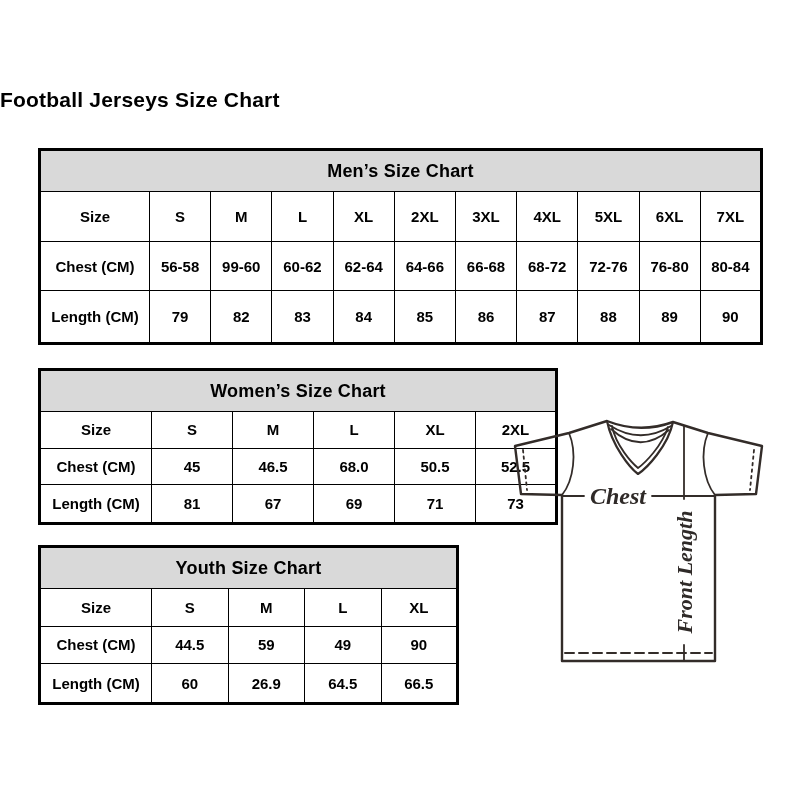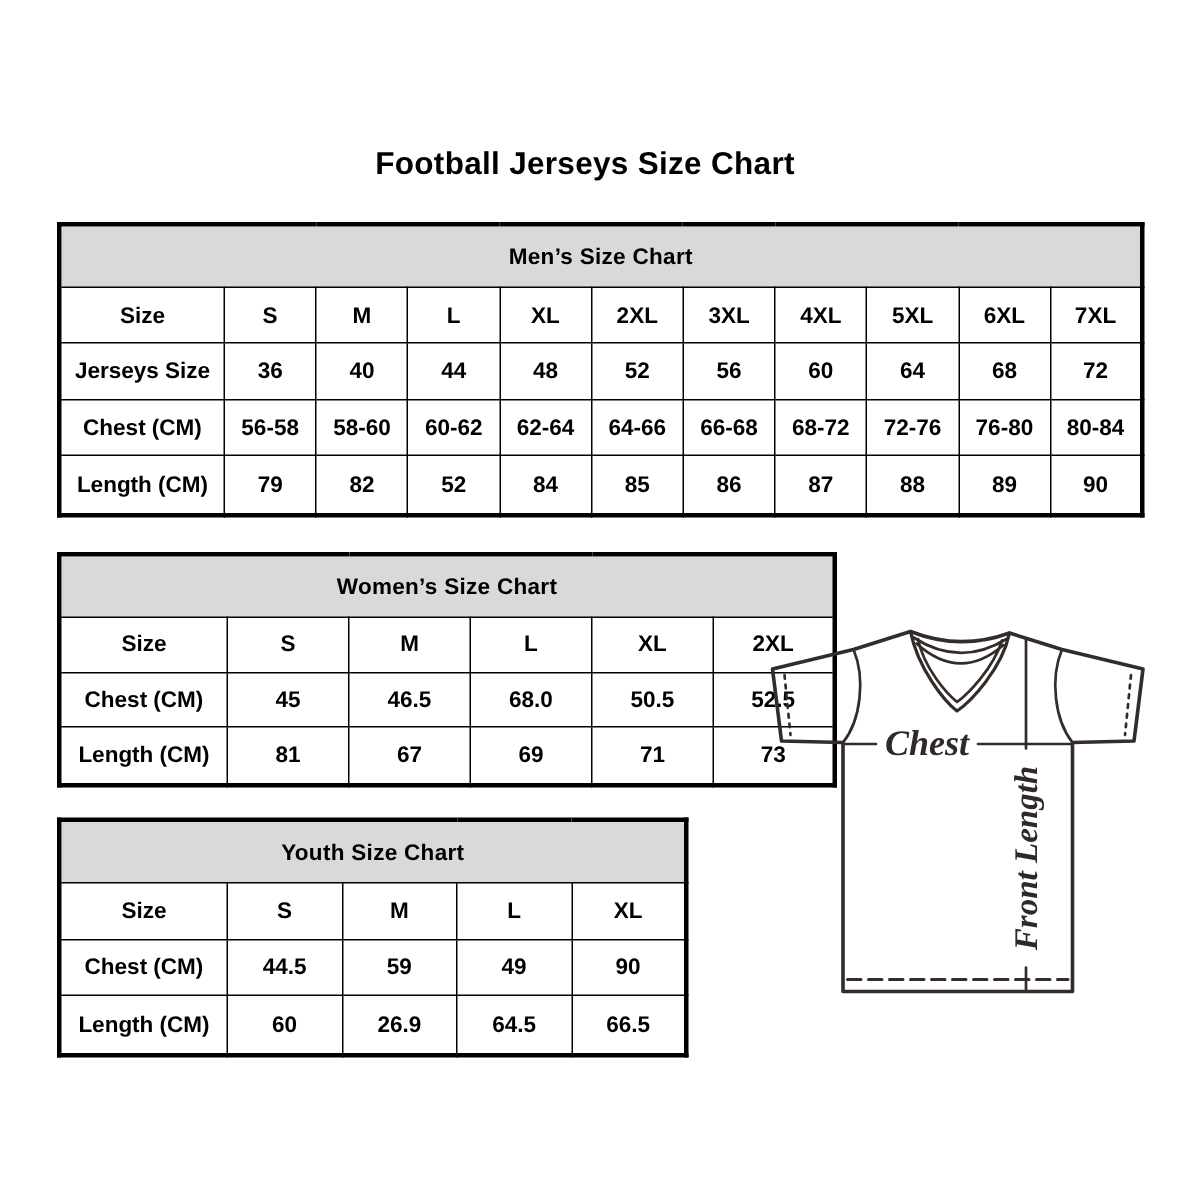--- a/index.html
+++ b/index.html
@@ -1,35 +1,35 @@
 <!DOCTYPE html>
 <html><head>
 <meta charset="utf-8">
 <style>
   html,body { margin:0; padding:0; background:#ffffff; }
   body { width:800px; height:800px; position:relative; font-family:"Liberation Sans",sans-serif; }
   .page { position:absolute; left:0; top:0; width:800px; height:800px; background:#ffffff; overflow:hidden; }
 
   .page-title {
-    position:absolute; top:98px; left:0; width:780px;
-    text-align:center; font-size:21px; font-weight:bold; color:#000;
+    position:absolute; top:88px; left:0; width:780px;
+    font-size:21px; font-weight:bold; color:#000;
     letter-spacing:0.2px;
   }
 
   table.size-table {
     position:absolute; border-collapse:collapse; table-layout:fixed;
     border:3px solid #000; background:#fff;
   }
   .size-table th, .size-table td {
     border:1.5px solid #000; text-align:center; vertical-align:middle;
     font-weight:bold; font-size:15px; color:#000; padding:0;
     overflow:hidden; white-space:nowrap;
   }
   .size-table th.table-title {
-    background:#d9d9d9; font-size:15px; height:40px; letter-spacing:0.2px;
+    background:#d9d9d9; font-size:18px; height:40px; letter-spacing:0.2px;
   }
   #mens-table   { left:38px; top:148px; width:725px; height:197px; }
   #womens-table { left:38px; top:368px; width:520px; height:157px; }
   #youth-table  { left:38px; top:545px; width:421px; height:160px; }
 
   .jersey-diagram { position:absolute; left:504px; top:402px; width:272px; height:272px;text-align:right; }
   .jersey-diagram svg { display:block; width:272px; height:272px; }
   .j-line { fill:none; stroke:#332c29; stroke-linecap:round; stroke-linejoin:round; }
   .d-label {
     font-family:"Liberation Serif","DejaVu Serif",serif;
@@ -70,50 +70,37 @@
           <td>L</td>
           <td>XL</td>
           <td>2XL</td>
           <td>3XL</td>
           <td>4XL</td>
           <td>5XL</td>
           <td>6XL</td>
           <td>7XL</td>
         </tr>
         <tr>
-          <th>Jerseys Size</th>
-          <td>36</td>
-          <td>40</td>
-          <td>44</td>
-          <td>48</td>
-          <td>52</td>
-          <td>56</td>
-          <td>60</td>
-          <td>64</td>
-          <td>68</td>
-          <td>72</td>
-        </tr>
-        <tr>
           <th>Chest (CM)</th>
           <td>56-58</td>
-          <td>58-60</td>
+          <td>99-60</td>
           <td>60-62</td>
           <td>62-64</td>
           <td>64-66</td>
           <td>66-68</td>
           <td>68-72</td>
           <td>72-76</td>
           <td>76-80</td>
           <td>80-84</td>
         </tr>
         <tr>
           <th>Length (CM)</th>
           <td>79</td>
           <td>82</td>
-          <td>52</td>
+          <td>83</td>
           <td>84</td>
           <td>85</td>
           <td>86</td>
           <td>87</td>
           <td>88</td>
           <td>89</td>
           <td>90</td>
         </tr>
       </tbody>
     </table>

